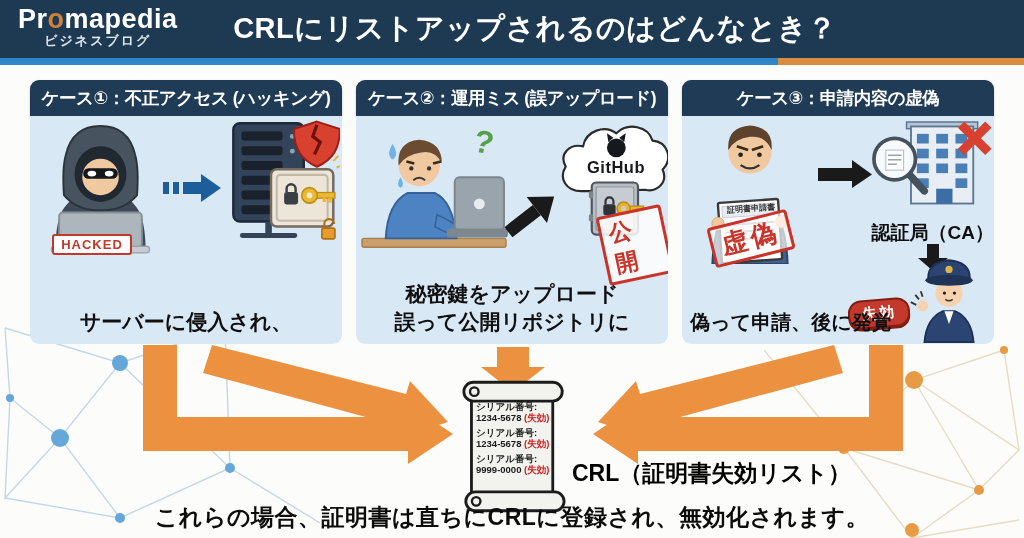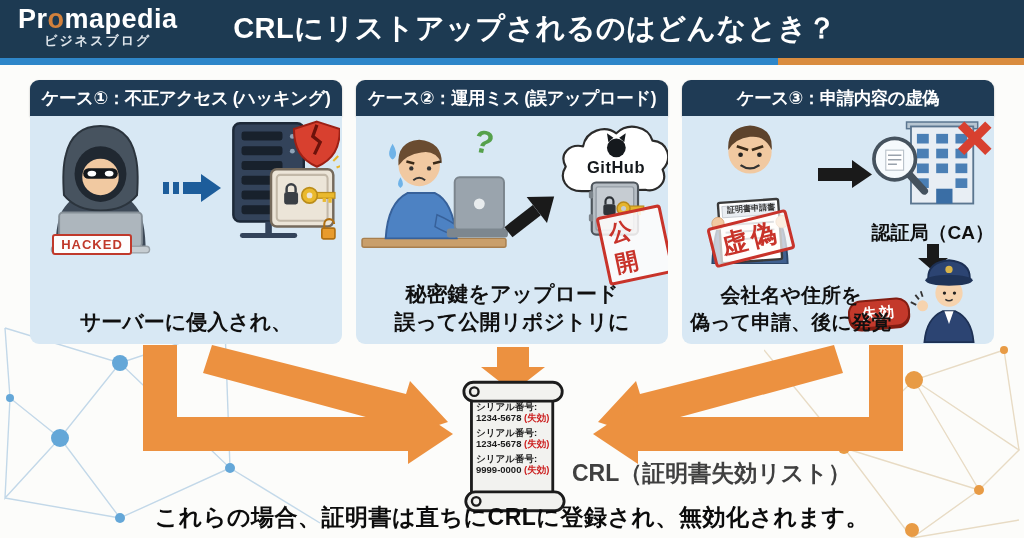--- a/index.html
+++ b/index.html
@@ -58,21 +58,21 @@
   
   .mid{position:absolute;left:0;top:345px;width:1024px;height:193px;z-index:1;}
 
   
   .scroll-wrap{position:absolute;left:462px;top:380px;width:104px;height:134px;z-index:3;}
   .entries{position:absolute;left:14px;top:21px;width:82px;}
   .entry{margin-bottom:4px;}
   .e-label{font-size:9.5px;font-weight:800;color:#1c1c1c;line-height:11px;}
   .e-line{font-size:9.5px;font-weight:800;color:#1c1c1c;line-height:11px;}
   .e-status{color:#cc1f1f;}
-  .crl-label{position:absolute;left:572px;top:458px;font-size:23px;font-weight:800;color:#404040;
+  .crl-label{position:absolute;left:572px;top:458px;font-size:23px;font-weight:800;color:#000000;
              z-index:3;white-space:nowrap;}
 
   
   .footer{position:absolute;left:0;bottom:5px;width:1024px;text-align:center;font-size:23px;
           font-weight:800;color:#0c0c0c;z-index:3;letter-spacing:.5px;}
 </style>
 </head>
 <body>
 
 <div class="stage">
@@ -317,21 +317,20 @@
           <circle cx="45" cy="44" r="15" fill="#f6d3ae"></circle>
           <circle cx="40" cy="44" r="1.8" fill="#222"></circle>
             <circle cx="51" cy="44" r="1.8" fill="#222"></circle>
           <path d="M41 51 q4 3 8 0" stroke="#333" stroke-width="1.8" fill="none"></path>
           <path d="M22 28 Q22 10 45 8 Q68 10 68 28 Q56 33 45 33 Q34 33 22 28 Z" fill="#2c4472" stroke="#1d3054" stroke-width="2"></path>
           <ellipse cx="45" cy="30" rx="26" ry="6" fill="#1f3357"></ellipse>
           <circle cx="45" cy="18" r="4" fill="#d9b44a"></circle>
         </svg>
         <div class="revoke-btn">失効</div>
         <div class="cap3">
-          <div>会社名や住所を</div>
           <div>偽って申請、後に発覚</div>
         </div>
       </div>
     </div>
   </div>
 
   <svg class="mid" viewBox="0 0 1024 193">
     <g fill="#ec9140">
       <polygon points="497,2 529,2 529,22 545,22 513,47 481,22 497,22"></polygon>
       <polygon points="212,0 406,49 410,36 448,77 396,94 399,81 203,28"></polygon>

